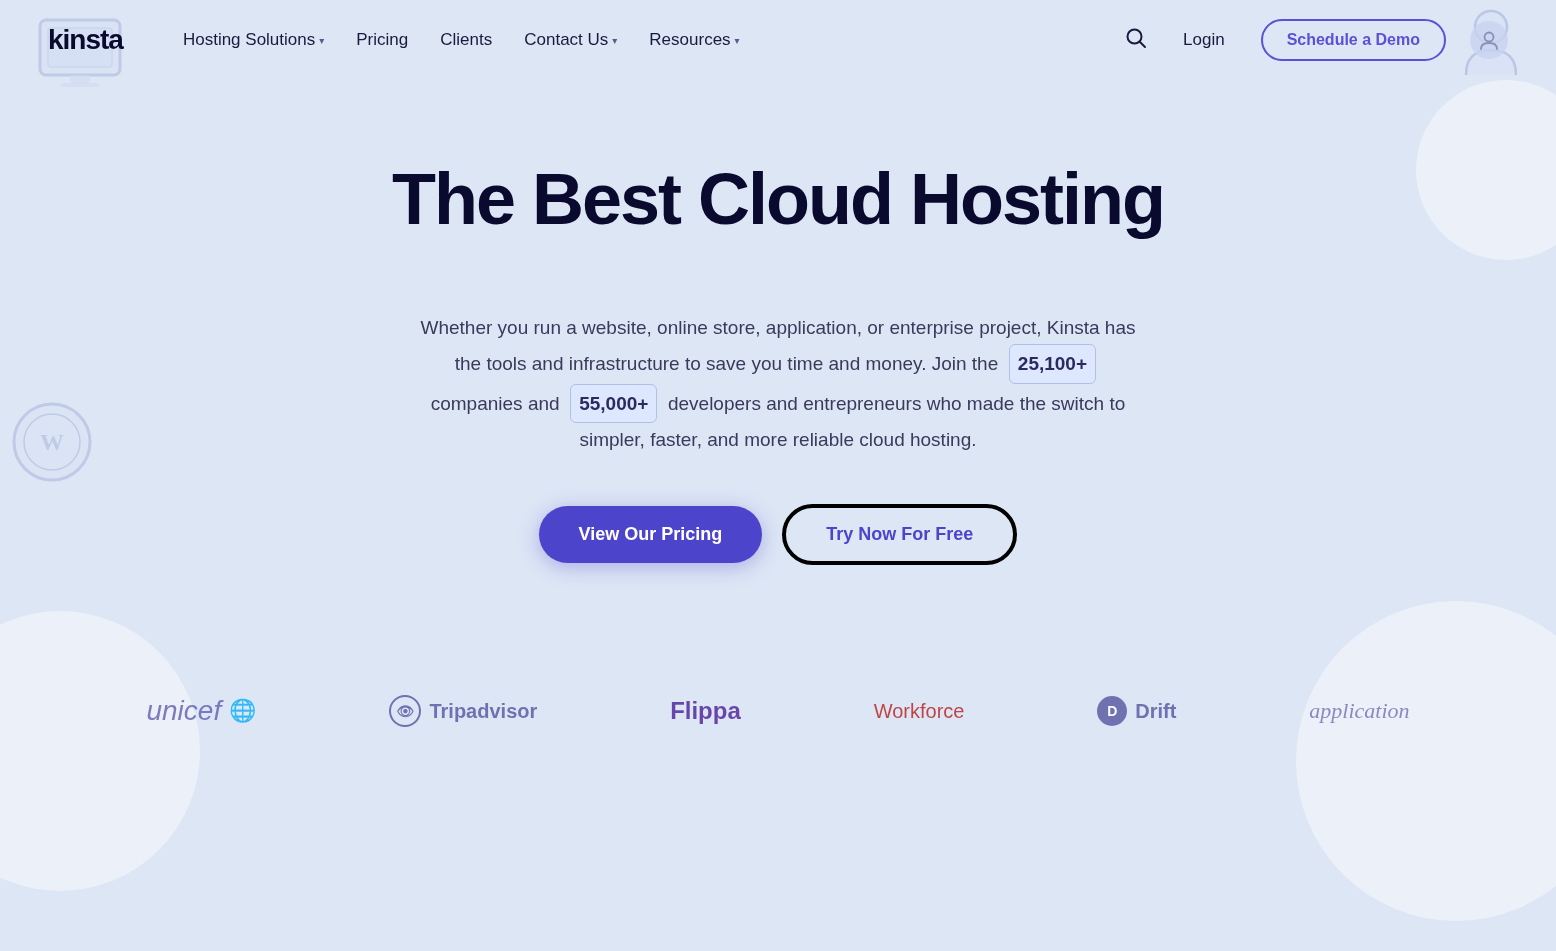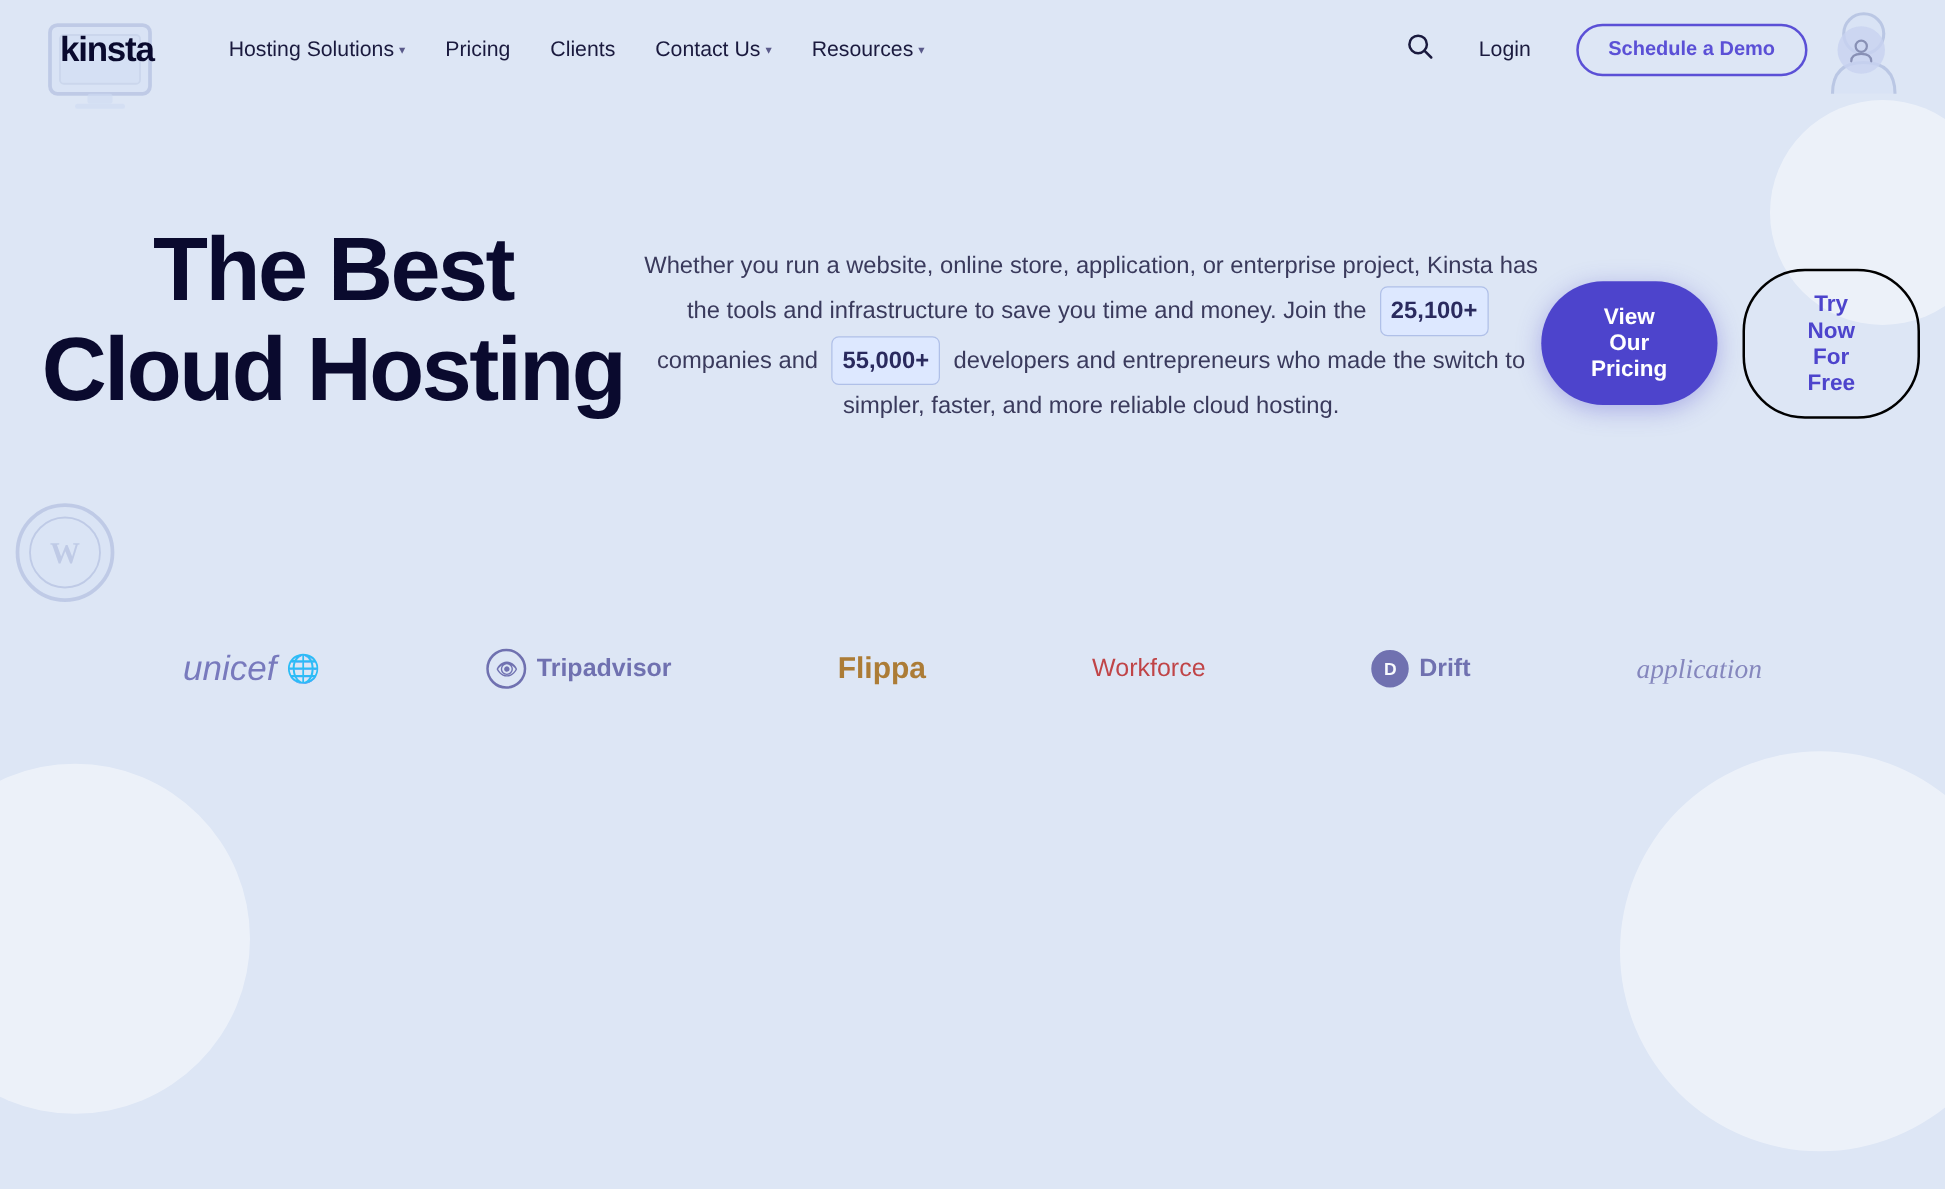--- a/index.html
+++ b/index.html
@@ -115,21 +115,21 @@
       font-size: 18px;
       color: #8890b5;
       cursor: pointer;
     }
 
     
     .hero {
       position: relative;
       z-index: 5;
       display: flex;
-      flex-direction: row;
+      flex-direction: column;
       align-items: center;
       text-align: center;
       padding: 80px 20px 60px;
     }
 
     .hero-title {
       font-size: 72px;
       font-weight: 900;
       color: #0a0a2e;
       line-height: 1.1;
@@ -172,21 +172,21 @@
       border-radius: 50px;
       font-size: 18px;
       font-weight: 700;
       cursor: pointer;
       border: none;
       box-shadow: 0 4px 20px rgba(77,68,204,0.35);
     }
 
     .btn-secondary {
       background: transparent;
-      border: 2px solid #000000;
+      border: 4px solid #000000;
       color: #4d44cc;
       padding: 16px 40px;
       border-radius: 50px;
       font-size: 18px;
       font-weight: 600;
       cursor: pointer;
     }
 
     
     .logos-bar {
@@ -204,21 +204,21 @@
       align-items: center;
       gap: 8px;
       color: #7070b0;
       font-size: 22px;
       font-weight: 700;
       opacity: 0.8;
     }
 
     .logo-unicef { color: #6060b0; font-size: 20px; }
     .logo-tripadvisor { color: #5555a0; font-size: 20px; }
-    .logo-flippa { color: #a16207; font-size: 24px; font-weight: 900; text-align: center; }
+    .logo-flippa { color: #4c1d95; font-size: 24px; font-weight: 900; text-align: center; }
     .logo-workforce { color: #b91c1c; font-size: 20px; font-weight: 500; }
     .logo-drift { color: #5555a0; font-size: 20px; }
     .logo-skillcrush { color: #7070b0; font-size: 22px; font-style: italic; font-weight: 400; }
 
     .logo-icon-circle {
       width: 28px; height: 28px;
       border-radius: 50%;
       border: 2px solid currentColor;
       display: flex; align-items: center; justify-content: center;
       font-size: 14px;

